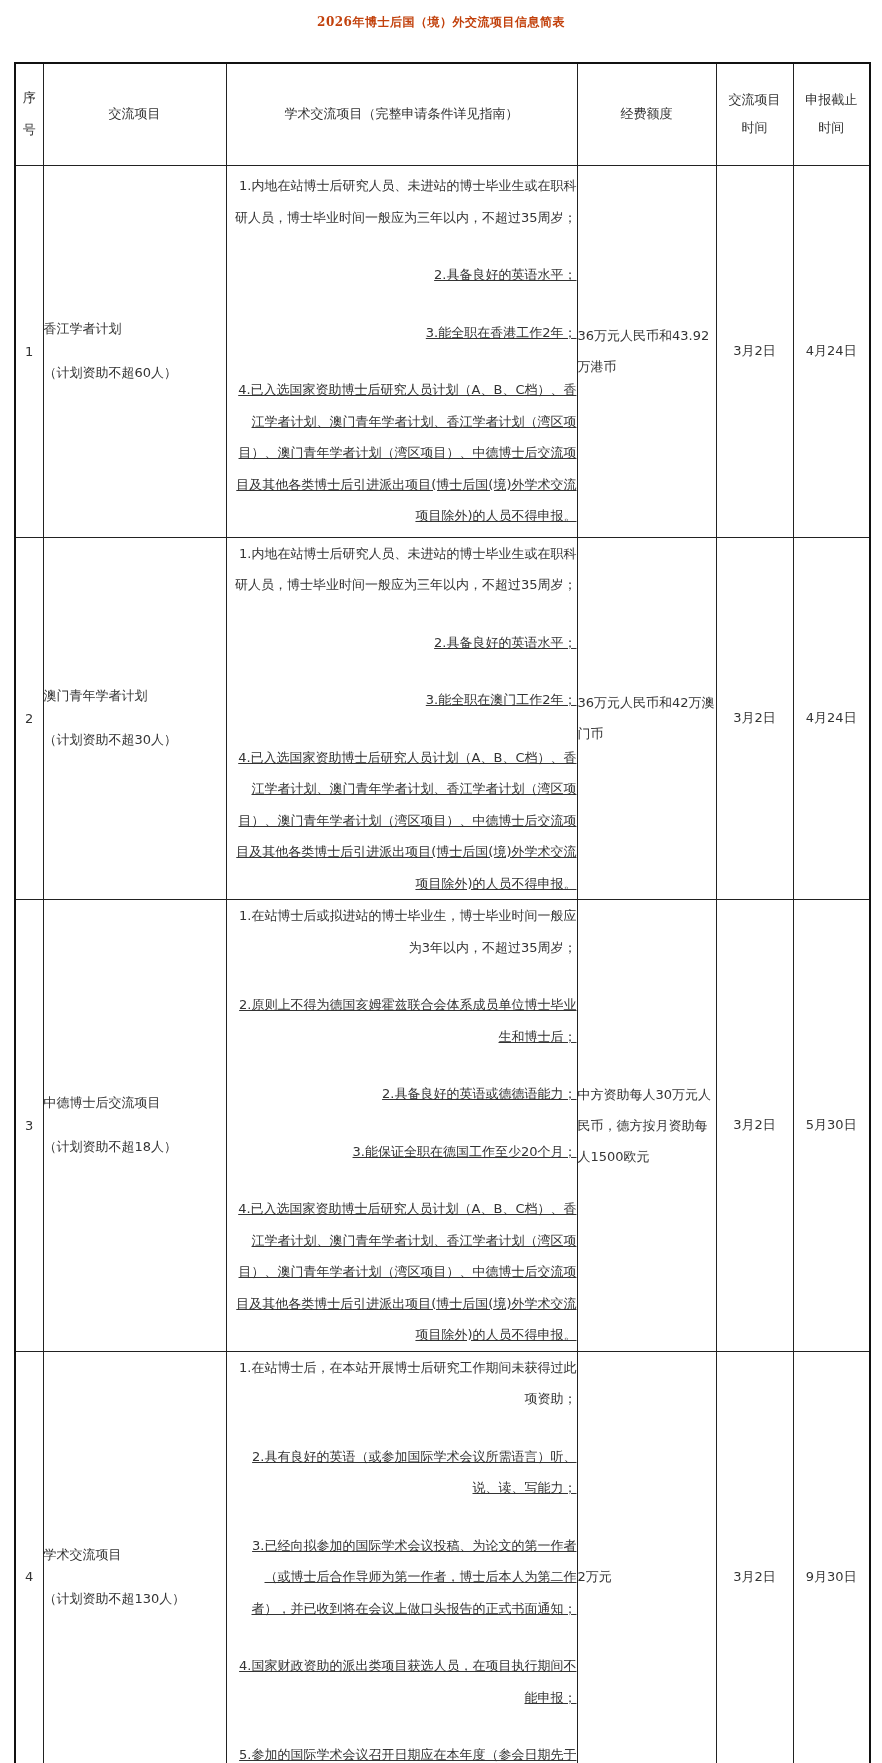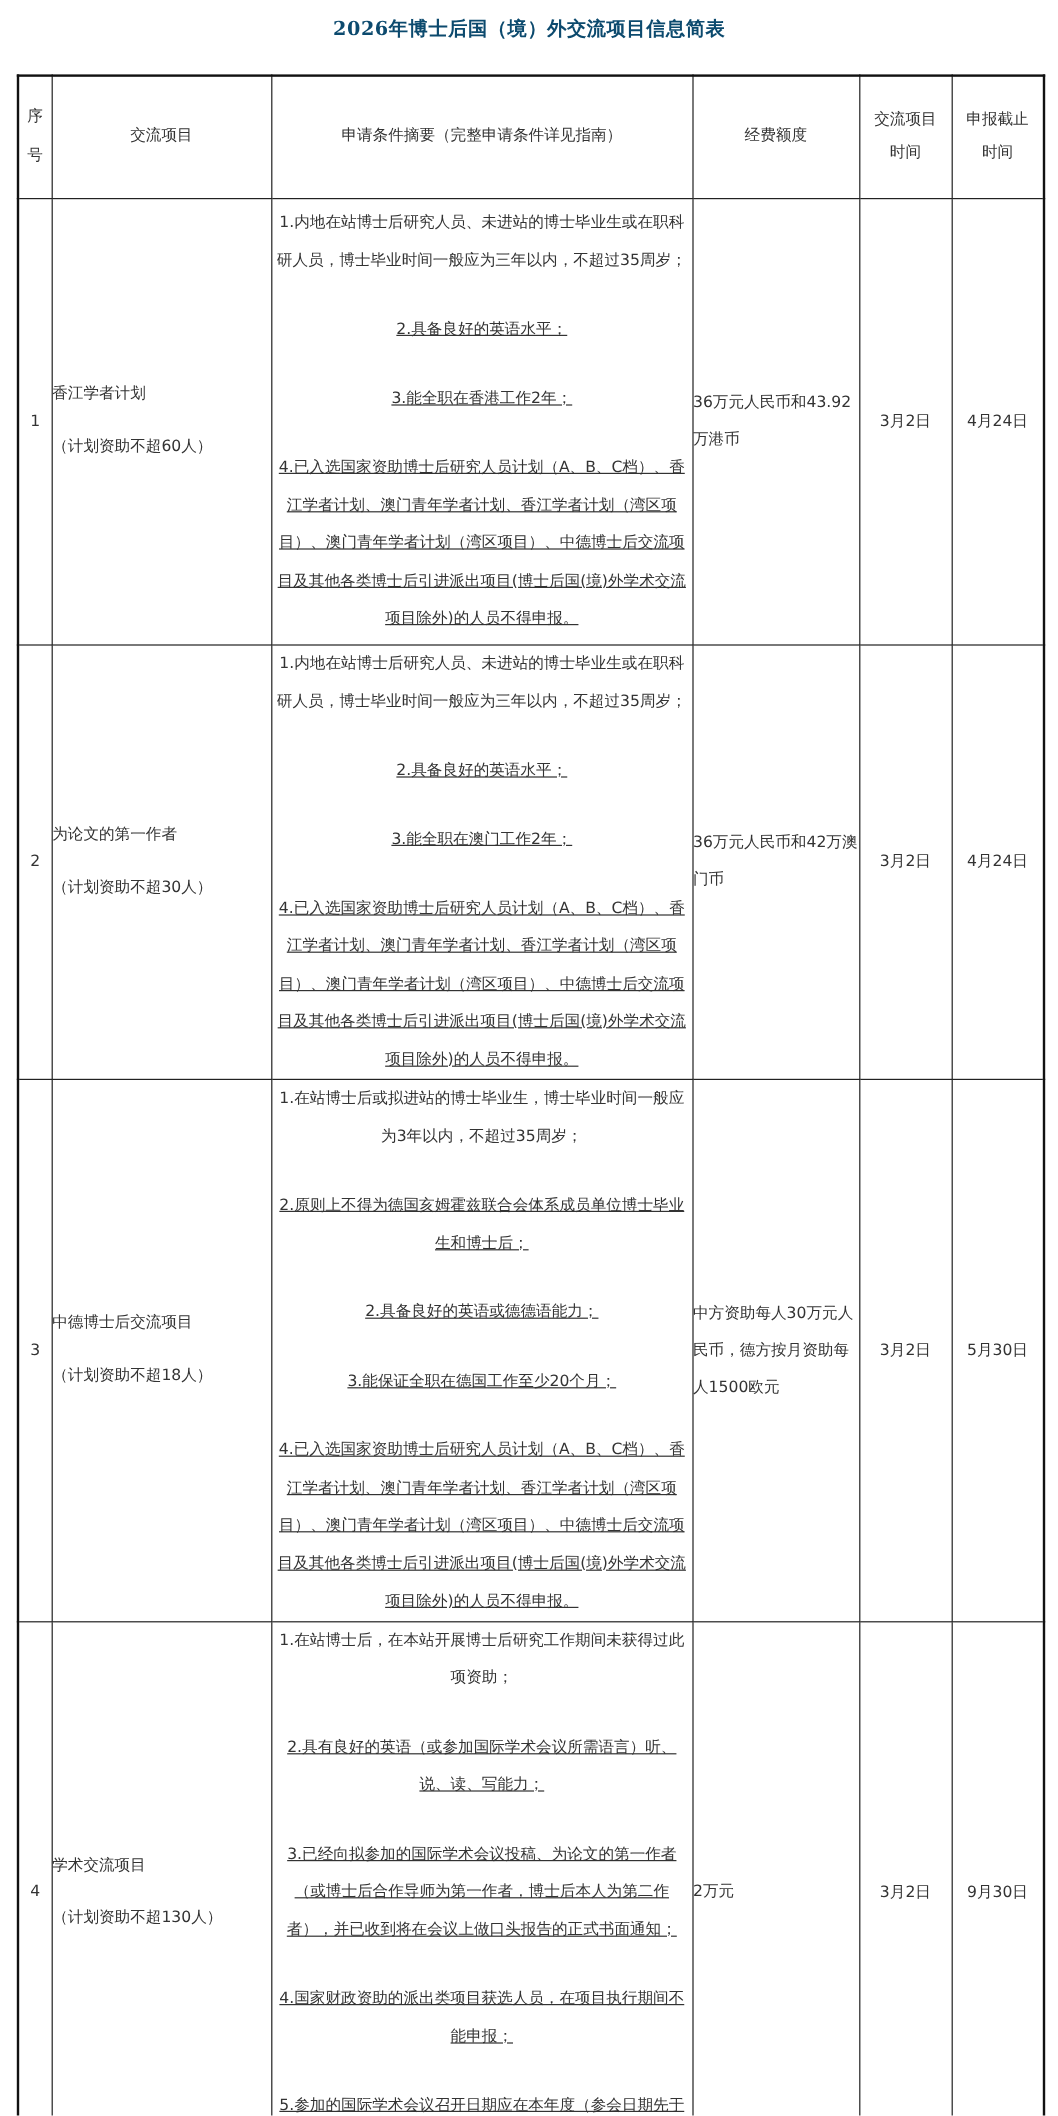--- a/index.html
+++ b/index.html
@@ -1,36 +1,36 @@
 <!DOCTYPE html>
 <html><head>
 <meta charset="utf-8">
 <style>
   html, body { margin: 0; padding: 0; background: #ffffff; }
   body { width: 882px; height: 1763px; position: relative; overflow: hidden;
          font-family: "DejaVu Sans", "Liberation Sans", sans-serif; color: #222; }
   .title { position: absolute; top: 14px; left: 0; width: 882px; text-align: center;
            font-family: "DejaVu Serif", "Liberation Serif", serif; font-weight: bold;
-           font-size: 16px; color: #0c4a6e; letter-spacing: 0.5px; }
+           font-size: 12px; color: #c2410c; letter-spacing: 0.5px; }
   table.main { position: absolute; left: 14px; top: 62px; width: 855px;
                border-collapse: collapse; table-layout: fixed;
                border: 2px solid #111; }
   table.main td, table.main th { border: 1px solid #222; padding: 0; vertical-align: middle;
                                  font-size: 13px; color: #333; }
   th { font-weight: normal; text-align: center; line-height: 28px; }
   th.hdr-cell { font-size: 14px; color: #222; }
   tr.hdr { height: 102px; }
   tr.r1 { height: 372px; }
   tr.r2 { height: 362px; }
   tr.r3 { height: 415px; }
   tr.r4 { height: 441px; }
   td.c { text-align: left; line-height: 46px; }
   td.num { text-align: center; font-size: 12px; }
   .name-line { display: block; line-height: 44px; }
-  td.cond { padding: 4px 6px; text-align: center; line-height: 31.5px; font-size: 13px; }
+  td.cond { padding: 4px 6px; text-align: right; line-height: 31.5px; font-size: 13px; }
   .cond-item { display: block; margin: 0; }
   .cond-item + .cond-item { margin-top: 26px; text-decoration: underline; }
   td.fund { text-align: left; padding: 0 8px; line-height: 31px; }
   td.date { text-align: center; margin-top: 41px; }
   .seq-hdr span { display: block; line-height: 32px; }
 </style>
 </head>
 <body>
 
 <div class="title">2026年博士后国（境）外交流项目信息简表</div>
@@ -44,21 +44,21 @@
     <col style="width:77px">
     <col style="width:77px">
   </colgroup>
   <tbody>
       <tr class="hdr">
     <th class="hdr-cell seq-hdr">
       <span>序</span>
       <span>号</span>
     </th>
     <th class="hdr-cell">交流项目</th>
-    <th class="hdr-cell">申请条件摘要（完整申请条件详见指南）</th>
+    <th class="hdr-cell">学术交流项目（完整申请条件详见指南）</th>
     <th class="hdr-cell">经费额度</th>
     <th class="hdr-cell">
       <span style="display:block">交流项目</span>
       <span style="display:block">时间</span>
     </th>
     <th class="hdr-cell">
       <span style="display:block">申报截止</span>
       <span style="display:block">时间</span>
     </th>
   </tr>
@@ -76,21 +76,21 @@
       <span class="cond-item">4.已入选国家资助博士后研究人员计划（A、B、C档）、香江学者计划、澳门青年学者计划、香江学者计划（湾区项目）、澳门青年学者计划（湾区项目）、中德博士后交流项目及其他各类博士后引进派出项目(博士后国(境)外学术交流项目除外)的人员不得申报。</span>
     </td>
     <td class="fund">36万元人民币和43.92万港币</td>
     <td class="date">3月2日</td>
     <td class="date">4月24日</td>
   </tr>
 
   <tr class="r2">
     <td class="num">2</td>
     <td class="c">
-      <span class="name-line">为论文的第一作者</span>
+      <span class="name-line">澳门青年学者计划</span>
       <span class="name-line">（计划资助不超30人）</span>
     </td>
     <td class="cond">
       <span class="cond-item">1.内地在站博士后研究人员、未进站的博士毕业生或在职科研人员，博士毕业时间一般应为三年以内，不超过35周岁；</span>
       <span class="cond-item">2.具备良好的英语水平；</span>
       <span class="cond-item">3.能全职在澳门工作2年；</span>
       <span class="cond-item">4.已入选国家资助博士后研究人员计划（A、B、C档）、香江学者计划、澳门青年学者计划、香江学者计划（湾区项目）、澳门青年学者计划（湾区项目）、中德博士后交流项目及其他各类博士后引进派出项目(博士后国(境)外学术交流项目除外)的人员不得申报。</span>
     </td>
     <td class="fund">36万元人民币和42万澳门币</td>
     <td class="date">3月2日</td>

